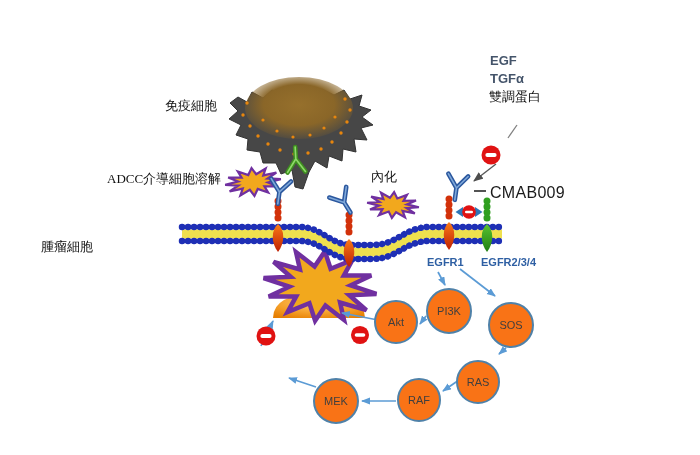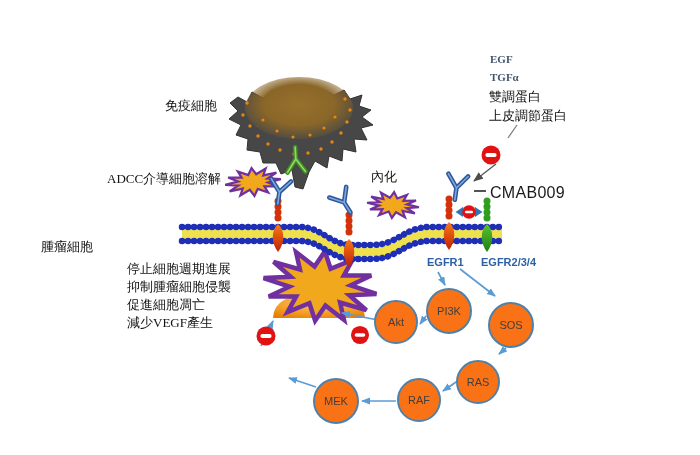--- a/index.html
+++ b/index.html
@@ -1,21 +1,21 @@
 <!DOCTYPE html>
 <html><head>
 <meta charset="utf-8">
 <style>
   html,body{margin:0;padding:0;background:#fff;}
   #canvas{position:relative;width:700px;height:455px;background:#fff;overflow:hidden;
           font-family:"Liberation Sans",sans-serif;}
   #diagram-svg{position:absolute;left:0;top:0;}
   .lbl{position:absolute;white-space:nowrap;}
   .serif{font-family:"Liberation Serif","DejaVu Serif",serif;font-size:13px;color:#111;}
-  .ligand-en{font-family:Liberation Serif, serif;font-size:11px;font-weight:bold;color:#44546A;}
+  .ligand-en{font-family:Liberation Sans, sans-serif;font-size:13px;font-weight:bold;color:#44546A;}
   .receptor-lbl{font-family:"Liberation Sans",sans-serif;font-size:11px;font-weight:bold;color:#2E5FA3;}
   .cmab{font-family:"Liberation Sans",sans-serif;font-size:16px;color:#1a1a1a;letter-spacing:.3px;}
   .effects{line-height:18px;}
   .node{position:absolute;border:2px solid #4F81A8;border-radius:50%;background:#f97316;
         display:flex;align-items:center;justify-content:center;
         font-size:11px;color:#3F3F3F;box-sizing:border-box;}
 </style>
 </head>
 <body>
 
@@ -166,31 +166,24 @@
 
     <use href="#minus" transform="translate(266,336)"></use>
     <use href="#minus" transform="translate(360,335) scale(0.95)"></use>
   </svg>
 
   <div class="lbl serif" style="left:165px;top:97px">免疫細胞</div>
   <div class="lbl serif" style="left:107px;top:170px">ADCC介導細胞溶解</div>
   <div class="lbl serif" style="left:371px;top:168px">內化</div>
   <div class="lbl serif" style="left:41px;top:238px">腫瘤細胞</div>
 
-  <div class="lbl serif effects" style="left:127px;top:260px">
-    <div>停止細胞週期進展</div>
-    <div>抑制腫瘤細胞侵襲</div>
-    <div>促進細胞凋亡</div>
-    <div>減少VEGF產生</div>
-  </div>
 
   <div class="lbl ligand-en" style="left:490px;top:53px">EGF</div>
   <div class="lbl ligand-en" style="left:490px;top:71px">TGFα</div>
   <div class="lbl serif" style="left:489px;top:88px">雙調蛋白</div>
-  <div class="lbl serif" style="left:489px;top:107px">上皮調節蛋白</div>
 
   <div class="lbl cmab" style="left:490px;top:184px">CMAB009</div>
 
   <div class="lbl receptor-lbl" style="left:427px;top:256px">EGFR1</div>
   <div class="lbl receptor-lbl" style="left:481px;top:256px">EGFR2/3/4</div>
 
   <div class="node" style="left:374px;top:300px;width:44px;height:44px">Akt</div>
   <div class="node" style="left:426px;top:288px;width:46px;height:46px">PI3K</div>
   <div class="node" style="left:488px;top:302px;width:46px;height:46px">SOS</div>
   <div class="node" style="left:456px;top:360px;width:44px;height:44px">RAS</div>

